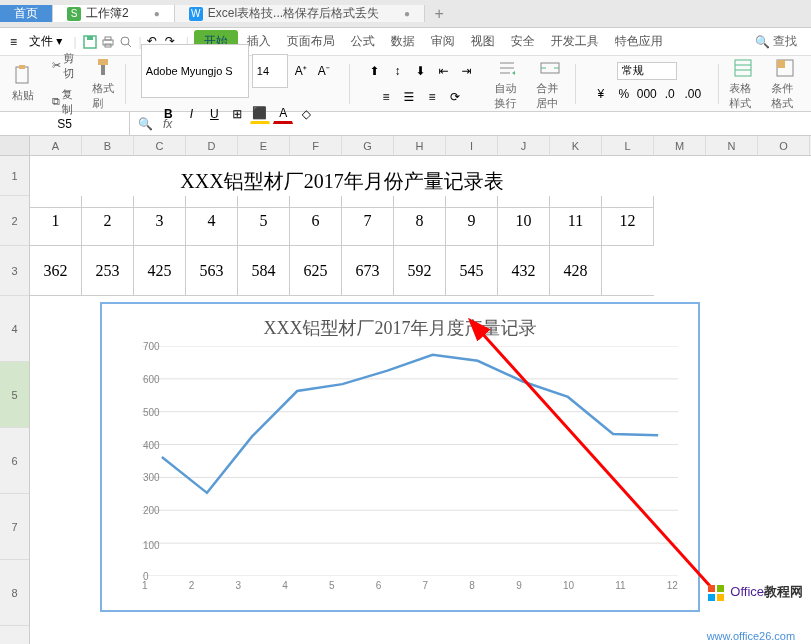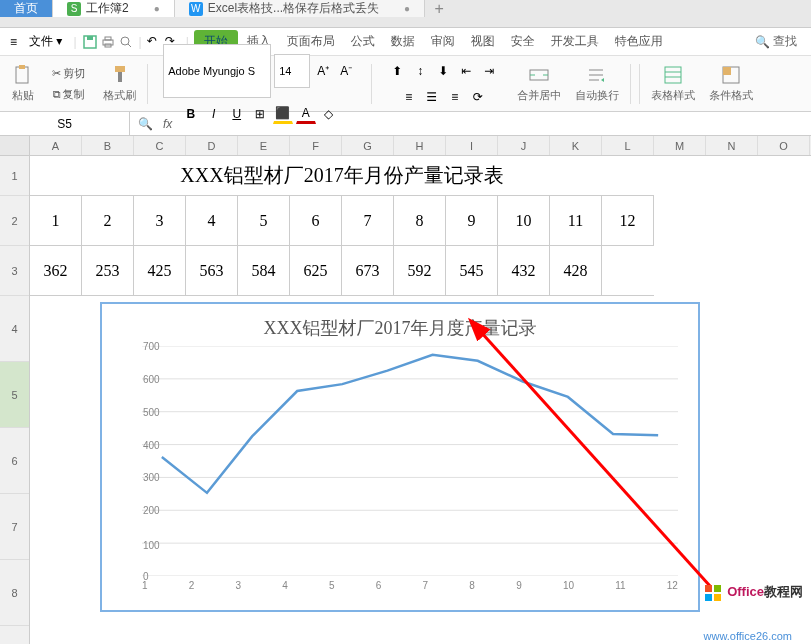--- a/index.html
+++ b/index.html
@@ -1,18 +1,18 @@
 <!DOCTYPE html>
 <html><head>
   <meta charset="utf-8">
   <style>
     * { margin: 0; padding: 0; box-sizing: border-box; }
     body { font-family: "Microsoft YaHei", sans-serif; font-size: 12px; background: #fff; width: 811px; height: 644px; overflow: hidden; position: relative; }
     
-    .tabbar { height: 28px; background: #e8e8e8; display: flex; align-items: flex-start; border-bottom: 1px solid #ccc; }
+    .tabbar { height: 28px; background: #e8e8e8; display: flex; align-items: center; border-bottom: 1px solid #ccc; }
     .tab { padding: 0 14px; display: flex; align-items: center; gap: 5px; font-size: 12px; border-right: 1px solid #d0d0d0; cursor: pointer; }
     .tab-home { background: #4a90d9; color: #fff; }
     .tab-active { background: #fff; color: #333; }
     .tab-doc { background: #f5f5f5; color: #555; }
     .tab-icon { width: 14px; height: 14px; display: inline-flex; align-items: center; justify-content: center; font-size: 10px; }
     .icon-green { background: #4caf50; color: #fff; border-radius: 2px; }
     .icon-blue { background: #2196f3; color: #fff; border-radius: 2px; }
     .tab-add { width: 28px; display: flex; align-items: center; justify-content: center; color: #888; font-size: 16px; }
     .dot { color: #999; font-size: 10px; margin-left: 20px; }
     
@@ -49,36 +49,36 @@
     .col-h { width: 52px; text-align: center; border-right: 1px solid #ddd; font-size: 11px; color: #666; line-height: 20px; }
     
     .sheet-body { display: flex; }
     .row-headers { width: 30px; background: #f0f0f0; border-right: 1px solid #ccc; }
     .row-h { height: 50px; border-bottom: 1px solid #ddd; display: flex; align-items: center; justify-content: center; font-size: 11px; color: #666; }
     .row-h.sel { background: #d4e6cc; }
     .row-h.r1 { height: 40px; }
     .row-h.r4-9 { height: 66px; }
     
     .cells { position: relative; flex: 1; }
-    .title-cell { position: absolute; top: 0; left: 0; width: 624px; height: 40px; border-bottom: 1px solid #ccc; display: flex; align-items: center; justify-content: center; font-family: SimSun, serif; font-size: 20px; color: #000; }
+    .title-cell { position: absolute; top: 0; left: 0; width: 624px; height: 52px; border-bottom: 1px solid #ccc; display: flex; align-items: center; justify-content: center; font-family: SimSun, serif; font-size: 20px; color: #000; }
     .data-row { position: absolute; left: 0; width: 624px; height: 50px; display: flex; border-bottom: 1px solid #ccc; }
     .data-row.r2 { top: 40px; }
     .data-row.r3 { top: 90px; }
     .cell { width: 52px; border-right: 1px solid #ccc; display: flex; align-items: center; justify-content: center; font-family: SimSun, serif; font-size: 16px; }
     
     .chart-box { position: absolute; top: 146px; left: 70px; width: 600px; height: 310px; background: #fff; border: 2px solid #7fb2e5; }
     .chart-title { text-align: center; font-family: SimSun, serif; font-size: 18px; color: #555; padding: 12px 0 6px; }
     .chart-plot { position: relative; margin: 0 20px 0 40px; height: 230px; }
     .y-label { position: absolute; left: -30px; font-size: 10px; color: #888; transform: translateY(-50%); margin-left: 31px; }
     .x-labels { display: flex; justify-content: space-between; padding: 4px 20px 0 40px; font-size: 10px; color: #888; }
     .chart-svg { position: absolute; top: 0; left: 0; width: 100%; height: 100%; }
     
     .red-arrow { position: absolute; pointer-events: none; }
     .watermark { position: absolute; bottom: 2px; right: 8px; font-size: 13px; }
-    .wm-brand { color: #be185d; font-weight: bold; }
+    .wm-brand { color: #4c1d95; font-weight: normal; }
     .wm-text { color: #333; font-weight: bold; }
     .wm-url { color: #4a90d9; font-size: 11px; display: block; margin-top: 28px; }
     .wm-logo { display: inline-block; width: 18px; height: 18px; vertical-align: middle; margin-right: 2px; }
   </style>
 </head>
 <body>
 
 <div class="tabbar">
   <div class="tab tab-home">首页</div>
   <div class="tab tab-active">
@@ -191,34 +191,44 @@
     </div>
     <div class="tb-group-h">
       <span class="fmt-btn">≡</span>
       <span class="fmt-btn">☰</span>
       <span class="fmt-btn">≡</span>
       <span class="fmt-btn">⟳</span>
     </div>
   </div>
   <div class="big-btn">
     <svg class="big-btn-icon" viewBox="0 0 22 22">
+        <path d="M3 6 h14 M3 11 h14 M3 16 h10" stroke="#888" fill="none"></path>
+        <path d="M15 16 l3 -2 v4 z" fill="#5b8"></path>
+      </svg>
+    <span class="tb-label">自动换行</span>
+  </div>
+  <div class="big-btn">
+    <svg class="big-btn-icon" viewBox="0 0 22 22">
         <rect x="2" y="6" width="18" height="10" fill="none" stroke="#888"></rect>
         <line x1="2" y1="11" x2="7" y2="11" stroke="#5b8"></line>
         <line x1="15" y1="11" x2="20" y2="11" stroke="#5b8"></line>
       </svg>
     <span class="tb-label">合并居中</span>
   </div>
-  <div class="big-btn">
-    <svg class="big-btn-icon" viewBox="0 0 22 22">
-        <path d="M3 6 h14 M3 11 h14 M3 16 h10" stroke="#888" fill="none"></path>
-        <path d="M15 16 l3 -2 v4 z" fill="#5b8"></path>
-      </svg>
-    <span class="tb-label">自动换行</span>
-  </div>
   <div class="tb-sep"></div>
+  <div class="tb-group">
+    <input class="num-select" value="常规" style="">
+    <div class="tb-group-h">
+      <span class="fmt-btn">¥</span>
+      <span class="fmt-btn">%</span>
+      <span class="fmt-btn">000</span>
+      <span class="fmt-btn">.0</span>
+      <span class="fmt-btn">.00</span>
+    </div>
+  </div>
   <div class="tb-sep"></div>
   <div class="big-btn">
     <svg class="big-btn-icon" viewBox="0 0 22 22">
         <rect x="3" y="3" width="16" height="16" fill="none" stroke="#5b8"></rect>
         <line x1="3" y1="8" x2="19" y2="8" stroke="#5b8"></line>
         <line x1="3" y1="13" x2="19" y2="13" stroke="#5b8"></line>
       </svg>
     <span class="tb-label">表格样式</span>
   </div>
   <div class="big-btn">

